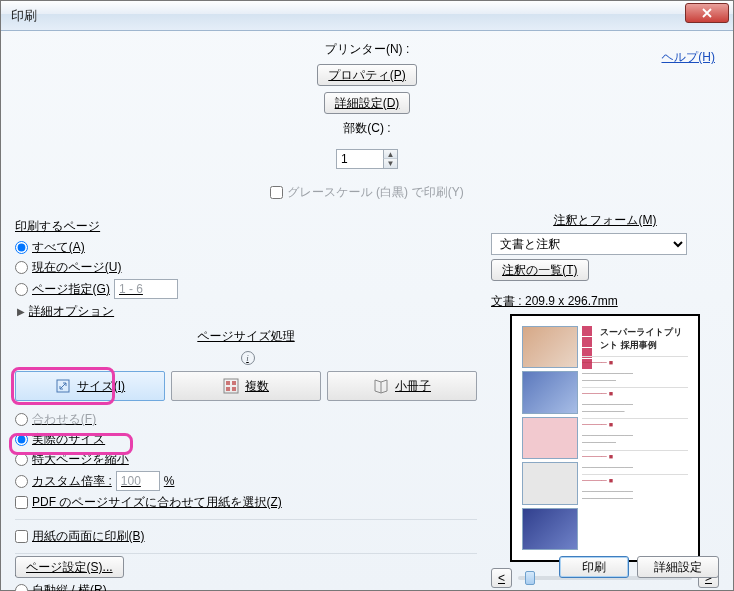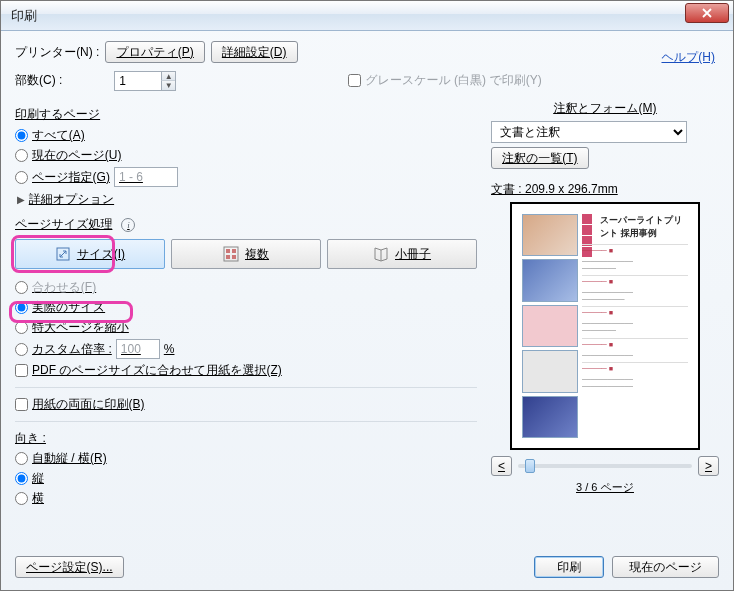--- a/index.html
+++ b/index.html
@@ -2,21 +2,21 @@
 <html><head>
 <meta charset="utf-8">
 <style>
 * { box-sizing: border-box; margin: 0; padding: 0; font-family: "Meiryo UI", "MS UI Gothic", sans-serif; font-size: 12px; }
 body { background: #fff; }
 .window { width: 734px; height: 591px; background: linear-gradient(#f6f9fc,#eef3f8); border: 1px solid #777; position: relative; }
 .titlebar { height: 30px; background: linear-gradient(#fdfefe,#e7eef7 45%,#d5e3f1 46%,#e5eef8); display: flex; align-items: center; padding-left: 10px; border-bottom: 1px solid #9fb6cf; }
 .titlebar .title { font-size: 13px; color: #222; }
 .closebtn { position:absolute; top:2px; right:4px; width:44px; height:20px; background: linear-gradient(#e9a09b,#c9403a); border:1px solid #7a2c28; border-radius:3px; color:#fff; display:flex; align-items:center; justify-content:center; font-weight:bold; font-size:12px; }
 .content { padding: 10px 14px; }
-.row { display:flex; align-items:center; margin-bottom:6px; gap:6px; }
+.row { display:flex; align-items:center; margin-bottom:6px; gap:6px;flex-direction:column; }
 label.lbl { white-space: nowrap; }
 .u { text-decoration: underline; text-align: center; }
 select, input[type=text] { border:1px solid #a2acb7; background:#fff; height:20px; padding:0 4px; font-size:12px; }
 select { height:22px; }
 .btn { background: linear-gradient(#fdfdfd,#e8e8e8); border:1px solid #8a9099; border-radius:3px; padding:2px 10px; height:22px; font-size:12px; cursor:pointer; display:inline-flex; align-items:center; justify-content:center; }
 .btn.small { height:20px; padding:2px 6px; }
 .spin { display:inline-flex; align-items:center; border:1px solid #a2acb7; background:#fff; height:20px; }
 .spin input { border:none; width:46px; height:18px; padding:0 4px; }
 .spin-btns { display:flex; flex-direction:column; }
 .spin-btns span { width:14px; height:9px; border-left:1px solid #a2acb7; background:linear-gradient(#f4f6f8,#dfe6ed); font-size:8px; line-height:9px; text-align:center; cursor:pointer; color:#555; border-bottom:1px solid #c8d0d8;}
@@ -262,16 +262,16 @@
       </div>
     </div>
   </div>
 
   <div class="footer">
     <button class="btn">
         <span class="u">ページ設定(S)...</span>
       </button>
     <div class="right-btns">
       <button class="btn primary">印刷</button>
-      <button class="btn" style="padding:2px 16px">現在のページ</button>
+      <button class="btn" style="padding:2px 16px">詳細設定</button>
     </div>
   </div>
 </div>
 
 </body></html>

